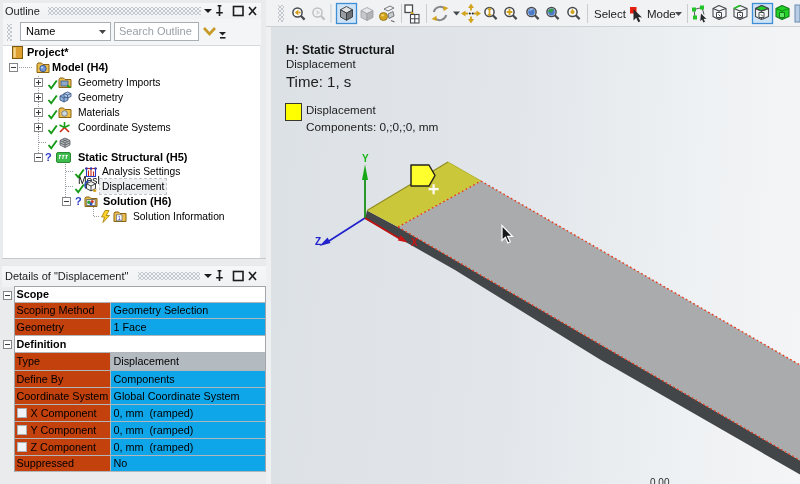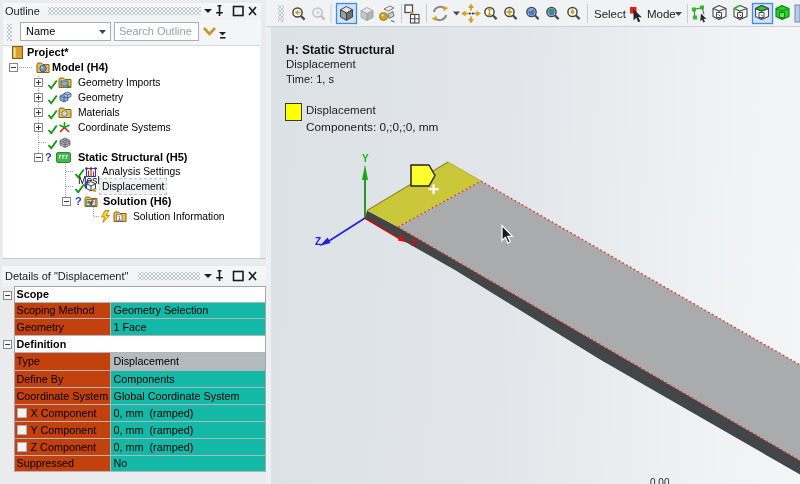--- a/index.html
+++ b/index.html
@@ -16,21 +16,21 @@
 .exp{position:absolute;width:9px;height:9px;background:#fff;border:1px solid #848688;box-sizing:border-box;}
 .exp:before{content:"";position:absolute;left:1px;top:3px;width:5px;height:1px;background:#3c3c3e;}
 .exp.plus:after{content:"";position:absolute;left:3px;top:1px;width:1px;height:5px;background:#3c3c3e;}
 .chk{position:absolute;}
 .qm{position:absolute;color:#2b3cc8;font-weight:bold;font-size:11px;line-height:11px;}
 .dotv{position:absolute;width:1px;background-image:linear-gradient(#9aa0a6 1px,transparent 1px);background-size:1px 2px;}
 .doth{position:absolute;height:1px;background-image:linear-gradient(90deg,#9aa0a6 1px,transparent 1px);background-size:2px 1px;}
 
 .drow{position:absolute;left:0;width:250px;box-sizing:border-box;}
 .dlab{position:absolute;left:0;width:96px;height:100%;box-sizing:border-box;border-right:1px solid #b2b6ba;border-bottom:1px solid #b2b6ba;background:#c2410c;font-size:10.8px;color:#000;padding-left:1.5px;display:flex;align-items:center;white-space:nowrap;overflow:hidden;}
-.dval{position:absolute;left:96px;width:154px;height:100%;box-sizing:border-box;border-bottom:1px solid #b2b6ba;background:#14b8a6;font-size:10.8px;color:#000;padding-left:2.5px;display:flex;align-items:center;white-space:nowrap;}
+.dval{position:absolute;left:96px;width:154px;height:100%;box-sizing:border-box;border-bottom:1px solid #b2b6ba;background:#0ea5e9;font-size:10.8px;color:#000;padding-left:2.5px;display:flex;align-items:center;white-space:nowrap;}
 .dgrp{position:absolute;left:0;width:250px;height:100%;box-sizing:border-box;border-bottom:1px solid #b2b6ba;background:#fff;font-size:10.8px;font-weight:bold;color:#000;padding-left:1.5px;display:flex;align-items:center;white-space:nowrap;}
 .cbx{display:inline-block;width:10px;height:10px;background:#f2f3f4;border:1px solid #aab0b5;box-sizing:border-box;margin-right:4px;}
 </style></head>
 <body>
 <div id="root">
 
 <div class="abs" style="left:0;top:0;width:270px;height:484px;background:#e9ebed;"></div>
 
 <div class="abs hdrbar" style="left:3px;top:3px;width:258px;height:16px;"></div>
 <div class="abs hdrtxt" style="left:5px;top:5px;">Outline</div>
@@ -476,17 +476,17 @@
 
 <g stroke="#ffffff" stroke-width="2.2" opacity="0.95">
         <path d="M157.6 162.2 H167.6 M162.6 157.2 V167.2"></path>
       </g>
 
 <path d="M231 198.5 L231 213.5 L234.4 210.3 L236.9 215.9 L239.3 214.8 L236.7 209.3 L241.4 209.3 Z" fill="#16181a" stroke="#f8f8f8" stroke-width="1.3"></path>
 </svg>
 
 <div class="abs b" style="left:286px;top:43px;font-size:12px;color:#141414;">H: Static Structural</div>
 <div class="abs" style="left:286px;top:58px;font-size:11.5px;color:#202020;">Displacement</div>
-<div class="abs" style="left:286px;top:73px;font-size:11px;color:#202020;">Time: 1, s</div>
+<div class="abs" style="left:286px;top:73px;font-size:15px;color:#202020;">Time: 1, s</div>
 <div class="abs" style="left:285px;top:103px;width:15px;height:16px;background:#ffff00;border:1px solid #3a3930;"></div>
 <div class="abs" style="left:306px;top:104px;font-size:11.5px;color:#202020;">Displacement</div>
 <div class="abs" style="left:306px;top:120px;font-size:11.8px;color:#202020;">Components: 0,;0,;0, mm</div>
 <div class="abs" style="left:650px;top:477px;font-size:10px;color:#2a2a2a;">0.00</div>
 </div>
 </body></html>

